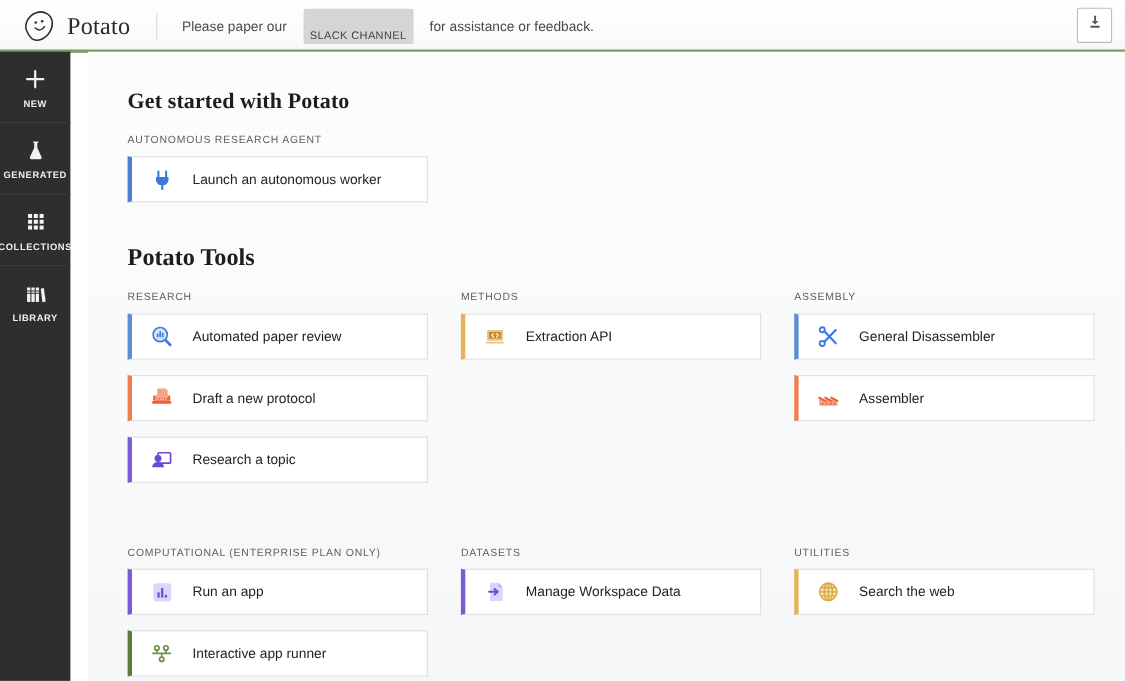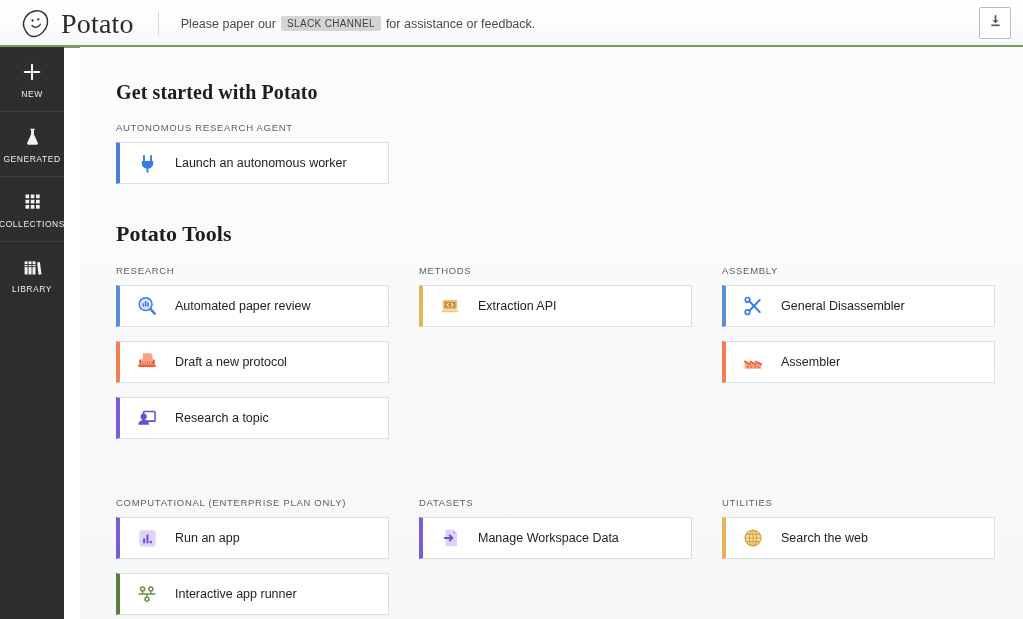--- a/index.html
+++ b/index.html
@@ -19,36 +19,36 @@
     display: flex; align-items: center;
   }
   .header-bottom-rule {
     position: absolute; top: 45px; left: 0;
     width: 1023px; height: 3px;
     background: #7d9b5e;
   }
   .logo-wrap { display: flex; align-items: center; padding-left: 16px; }
   .logo-mark { width: 38px; height: 38px; flex: 0 0 38px; }
   .brand-name {
-    font-size: 28px; color: #2b2b2b; margin-left: 7px;
+    font-size: 22px; color: #2b2b2b; margin-left: 7px;
     font-family: "Liberation Serif", serif; font-weight: 400;
     letter-spacing: .2px;
   }
   .vdivider {
     width: 1px; height: 24px; background: #d6d9dc; margin: 0 22px 0 24px;
   }
   .notice {
     font-size: 12.5px; color: #4a4a4a; display: flex; align-items: center;
     white-space: nowrap;
   }
   .slack-badge {
     display: inline-block;
     background: #d3d5d7; color: #3f3f3f;
     font-size: 10px; letter-spacing: .35px;
-    padding: 2px 6px 2px 6px; margin: 0 5px; border-radius: 2px;
+    padding: 19px 6px 2px 6px; margin: 0 15px; border-radius: 2px;
     text-transform: uppercase;
   }
   .download-btn {
     position: absolute; right: 12px; top: 7px;
     width: 32px; height: 32px;
     border: 1px solid #b9bcbf; background: #ffffff; border-radius: 2px;
     display: flex; align-items: center; justify-content: center;
     cursor: pointer;
   }
 
@@ -61,21 +61,21 @@
   .side-item {
     height: 65px; display: flex; flex-direction: column;
     align-items: center; justify-content: center;
     color: #e8e8e8; cursor: pointer;
     border-bottom: 1px solid #3f3f3f;
   }
   .side-item:last-child { border-bottom: none; }
   .side-icon { height: 24px; display: flex; align-items: center; justify-content: center; }
   .side-label {
     font-size: 8.5px; letter-spacing: .55px; margin-top: 5px;
-    text-transform: uppercase; color: #efefef;
+    text-transform: uppercase; color: #efefef; font-weight: bold;
   }
 
   
   .main {
     position: absolute; top: 47px; left: 80px;
     width: 959px; height: 572px;
     background: linear-gradient(to bottom, #fcfcfd 0%, #f6f7f9 100%);
     padding: 34px 0 0 36px;
     overflow: hidden;
   }

